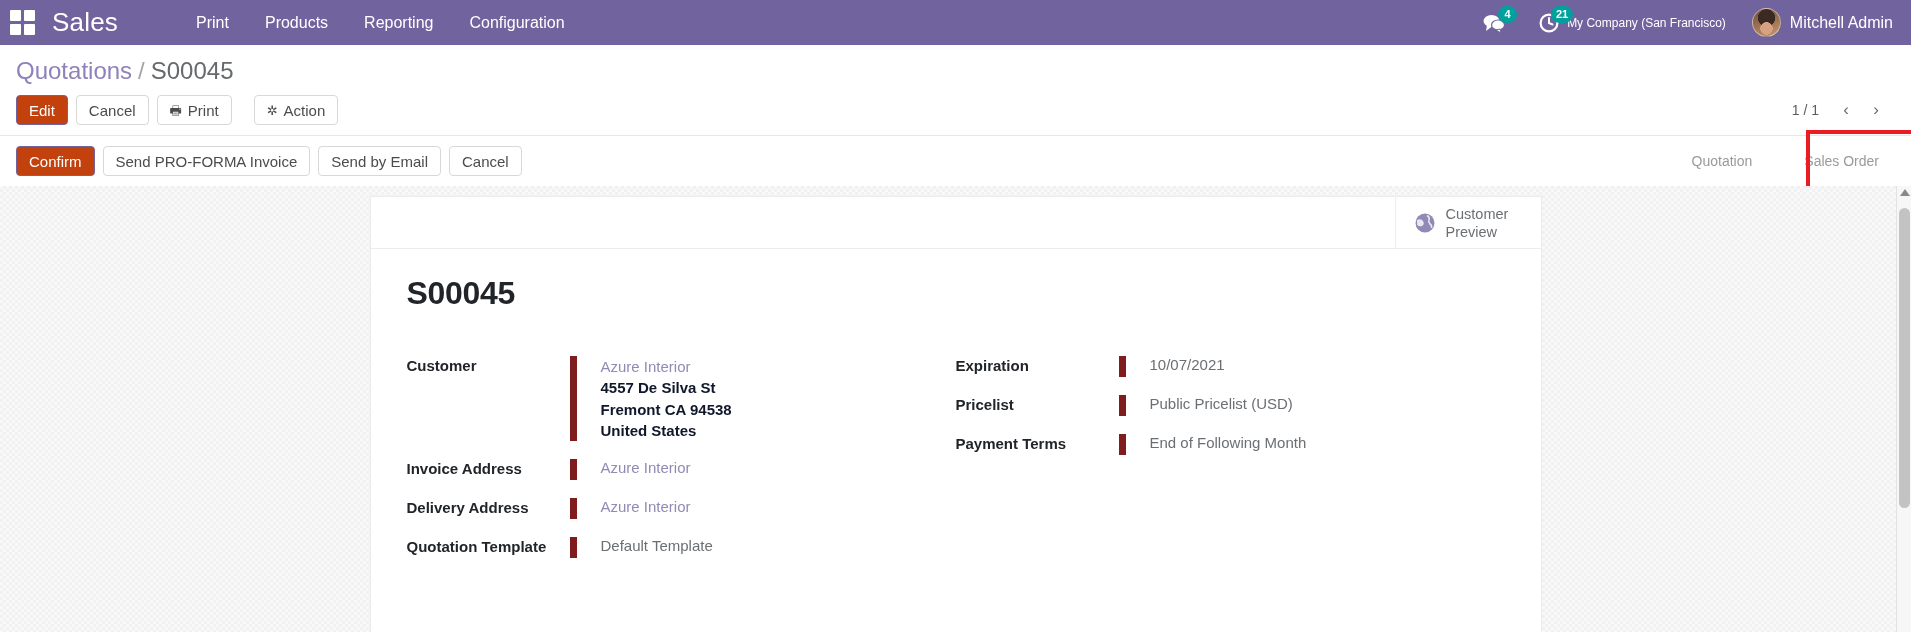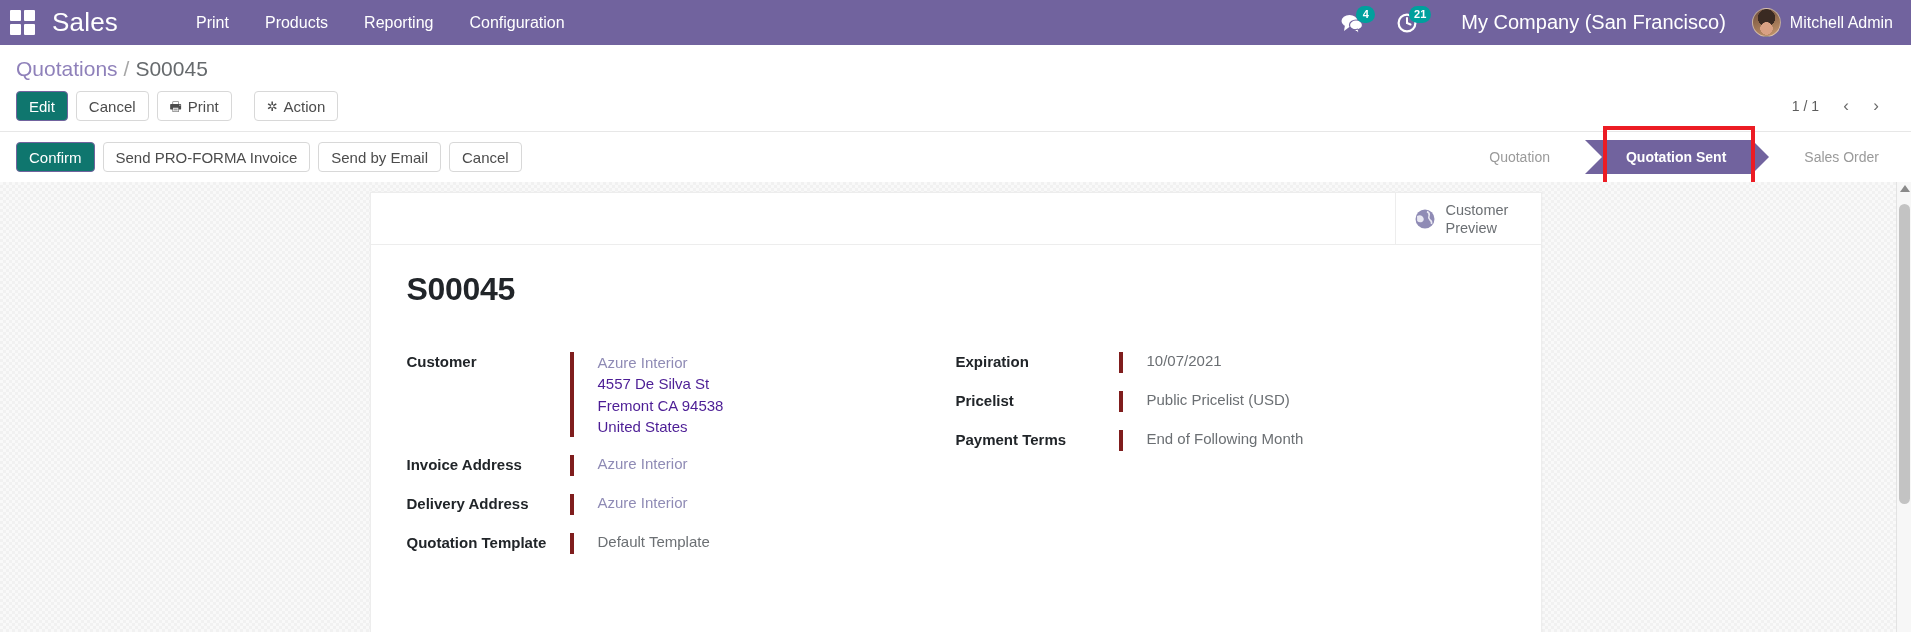--- a/index.html
+++ b/index.html
@@ -64,22 +64,21 @@
     border-radius: 9px;
     font-size: 11px;
     font-weight: bold;
     min-width: 19px;
     height: 17px;
     line-height: 17px;
     text-align: center;
     padding: 0 5px;
   }
   .company-name {
-    font-size: 20px;
-    margin-left: 36px;
+    font-size: 12px;
     margin-right: 26px;
     cursor: pointer;
     white-space: nowrap;
   }
   .user-wrap { display: flex; align-items: center; cursor: pointer; }
   .avatar {
     width: 29px; height: 29px;
     border-radius: 50%;
     margin-right: 9px;
     background:
@@ -87,21 +86,21 @@
       radial-gradient(circle at 50% 33%, #3a2a22 0 38%, transparent 39%),
       linear-gradient(160deg, #6b4b3a, #9e7555 55%, #c8996f);
     border: 1px solid rgba(255,255,255,.45);
   }
   .user-name { font-size: 16px; white-space: nowrap; }
 
   
   .control-panel { background: #ffffff; }
   .breadcrumb-row {
     padding: 12px 16px 4px 16px;
-    font-size: 21px;
+    font-size: 24px;
     display: flex;
     align-items: baseline;
   }
   .bc-root { color: #8f81ba; cursor: pointer; }
   .bc-sep { color: #a6a6a6; margin: 0 6px; }
   .bc-current { color: #666a6d; }
 
   
   .btn-row {
     display: flex;
@@ -119,21 +118,21 @@
     color: #4c4c4c;
     cursor: pointer;
     margin-right: 8px;
     display: inline-flex;
     align-items: center;
     gap: 6px;
     white-space: nowrap;
     line-height: 1;
   }
   .btn.primary {
-    background: #0f766e;
+    background: #c2410c;
     border-color: #71639e;
     color: #ffffff;
     font-weight: 400;
   }
   .btn-ico { font-size: 13px; line-height: 1; }
 
   .pager {
     margin-left: auto;
     display: flex;
     align-items: center;
@@ -278,35 +277,35 @@
   }
   .field-label {
     width: 163px;
     flex: 0 0 163px;
     font-size: 15px;
     font-weight: bold;
     color: #212529;
     padding-top: 1px;
   }
   .field-value {
-    border-left: 4px solid #7f1d1d;
+    border-left: 7px solid #7f1d1d;
     padding-left: 24px;
     font-size: 15px;
     color: #6b6f73;
     min-height: 21px;
     align-self: stretch;
     flex: 1;
   }
   .field-value .link {
     color: #8f8bb5;
     cursor: pointer;
     display: block;
   }
   .field-value .plain { color: #6b6f73; display: block; }
-  .addr-line { color: #4c1d95; display: block; line-height: 1.42; }
+  .addr-line { color: #0f172a; display: block; line-height: 1.42; font-weight: bold; }
   .field-value .link.addr-first { line-height: 1.42; }
 
   
   .vscroll {
     position: absolute;
     right: 0; top: 0;
     width: 15px; height: 100%;
     background: #f7f7f7;
     border-left: 1px solid #e3e3e3;
   }
@@ -403,21 +402,20 @@
   <div class="statusbar-row">
     <div class="statusbar-left">
       <button class="btn primary">Confirm</button>
       <button class="btn">Send PRO-FORMA Invoice</button>
       <button class="btn">Send by Email</button>
       <button class="btn">Cancel</button>
     </div>
 
     <div class="status-pills">
       <span class="pill">Quotation</span>
-      <span class="pill active">Quotation Sent</span>
       <span class="pill">Sales Order</span>
       <span class="highlight-box"></span>
     </div>
   </div>
 </div>
 
 <div class="content-area">
   <div class="sheet-wrap">
 
     <div class="sheet-topbar">

